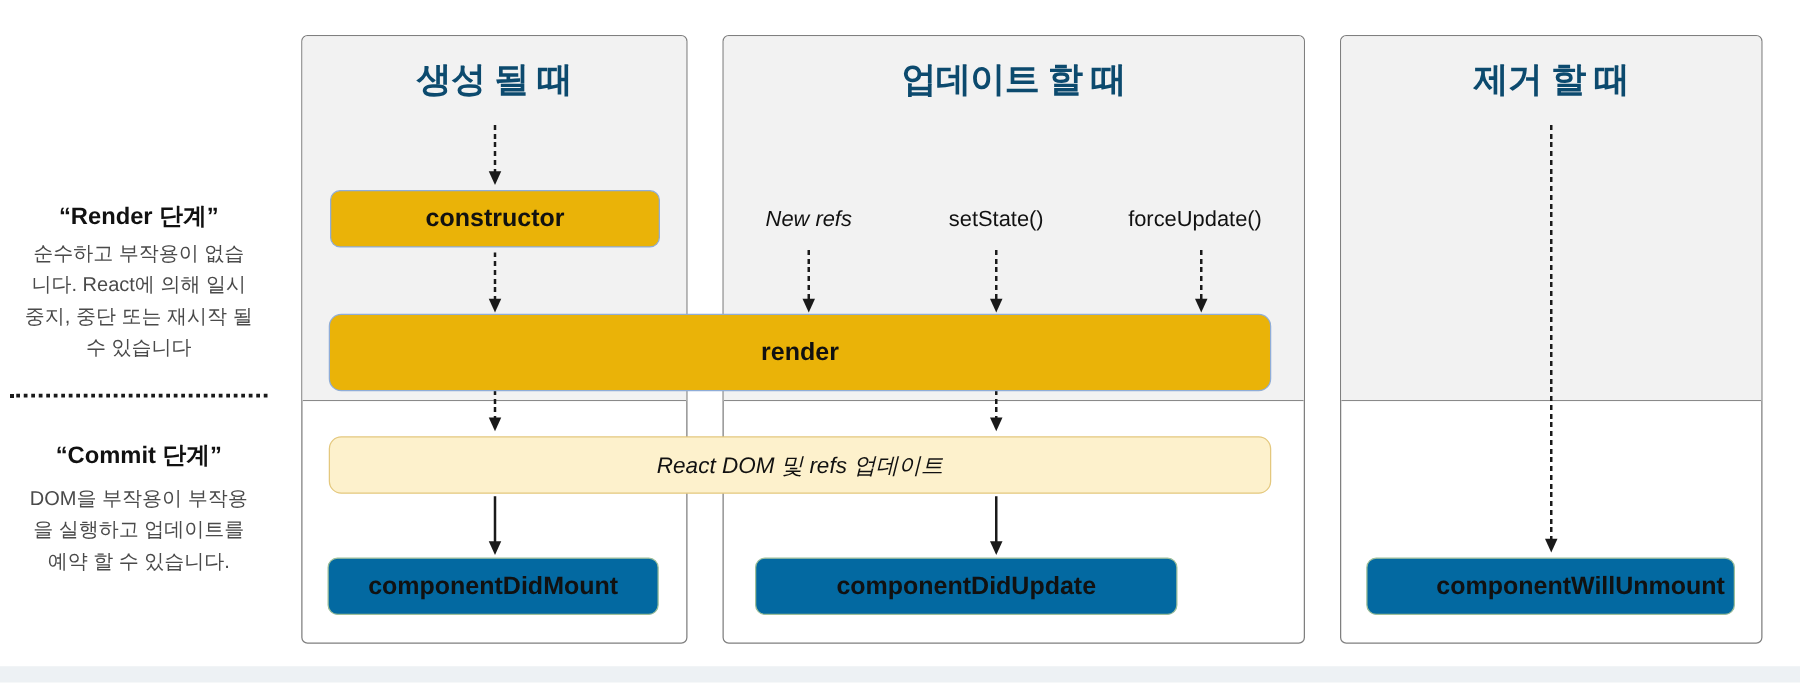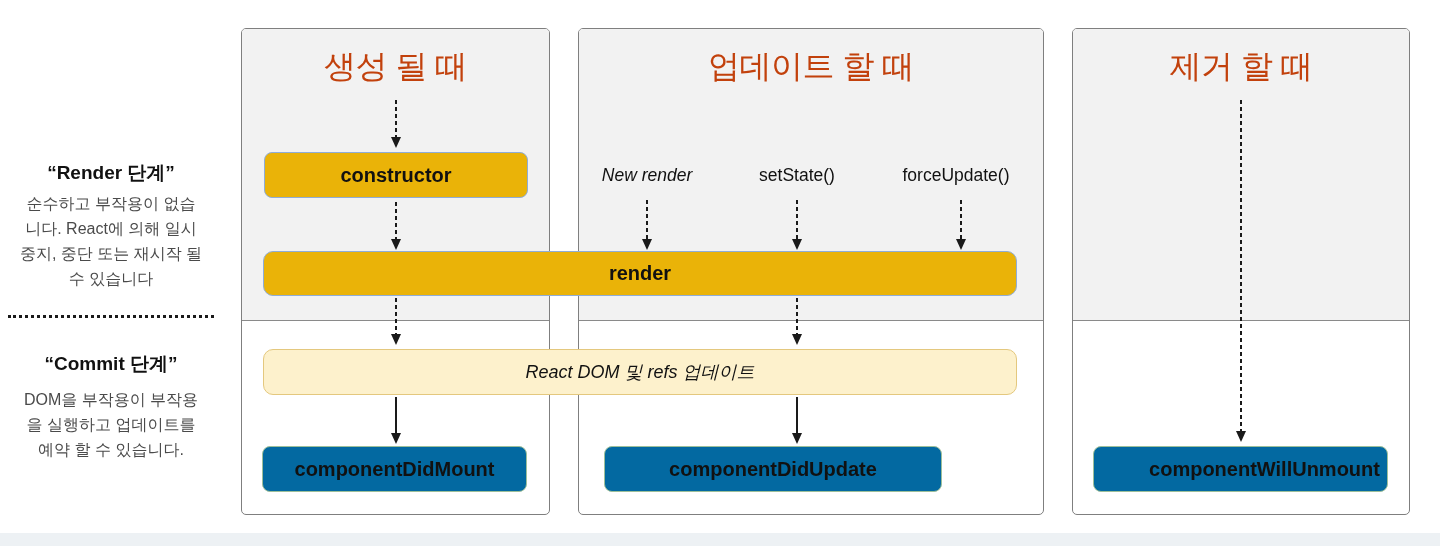--- a/index.html
+++ b/index.html
@@ -20,21 +20,21 @@
   .panel-top {
     position: absolute; left: 0; right: 0; top: 0; height: 291px;
     background: #f2f2f2; border-bottom: 1px solid #8a8a8a;
     border-radius: 4px 4px 0 0;
   }
   .panel-mount   { left: 241px;  width: 309px; }
   .panel-update  { left: 578px;  width: 466px; }
   .panel-unmount { left: 1072px; width: 338px; }
   .col-title {
     position: absolute; left: 0; right: 0; top: 16px;
-    text-align: center; font-size: 32px; font-weight: 400; color: #c2410c;
+    text-align: center; font-size: 28px; font-weight: 700; color: #0c4a6e;
     letter-spacing: -0.5px;
   }
 
   
   .sidebar { position: absolute; left: 0; top: 0; width: 222px; height: 546px; z-index: 2; }
   .phase-title {
     position: absolute; left: 0; width: 222px; text-align: center;
     font-size: 19px; font-weight: 700; color: #111;
   }
   .phase-desc {
@@ -54,21 +54,21 @@
   .node {
     position: absolute; box-sizing: border-box; z-index: 3;
     display: flex; align-items: center; justify-content: center;
     border-radius: 8px; font-size: 20px; font-weight: 700; color: #111;
   }
   .node-blue   { background: #eab308; border: 1.5px solid #8fadd8; }
   .node-yellow { background: #fdf1cc; border: 1.5px solid #e4c87e; }
   .node-green  { background: #0369a1; border: 1.5px solid #9dbf9a; }
 
   .node-constructor { left: 264px; top: 152px; width: 264px; height: 46px; }
-  .node-render      { left: 263px; top: 251px; width: 754px; height: 45px; border-radius: 10px; }
+  .node-render      { left: 263px; top: 251px; width: 754px; height: 62px; border-radius: 10px; }
   .node-reactdom    { left: 263px; top: 349px; width: 754px; height: 46px; border-radius: 10px;
                       font-style: italic; font-weight: 400; font-size: 18px; }
   .node-cdm { left: 262px;  top: 446px; width: 265px; height: 46px; }
   .node-cdu { left: 604px;  top: 446px; width: 338px; height: 46px; }
   .node-cwu { left: 1093px; top: 446px; width: 295px; height: 46px; padding-left: 48px; }
 
   
   .trigger {
     position: absolute; top: 165px; width: 140px; text-align: center;
     font-size: 17.5px; color: #111; z-index: 2;
@@ -130,21 +130,21 @@
   </div>
   <div class="panel panel-update">
     <div class="panel-top"></div>
     <div class="col-title">업데이트 할 때</div>
   </div>
   <div class="panel panel-unmount">
     <div class="panel-top"></div>
     <div class="col-title">제거 할 때</div>
   </div>
 
-  <div class="trigger trigger-newprops">New render</div>
+  <div class="trigger trigger-newprops">New refs</div>
   <div class="trigger trigger-setstate">setState()</div>
   <div class="trigger trigger-forceupdate">forceUpdate()</div>
 
   <div class="varrow dashed" style="left:391px; top:100px; height:48px;">
       <div class="shaft"></div>
       <div class="head"></div>
     </div>
   <div class="varrow dashed" style="left:391px; top:202px; height:48px;">
       <div class="shaft"></div>
       <div class="head"></div>

